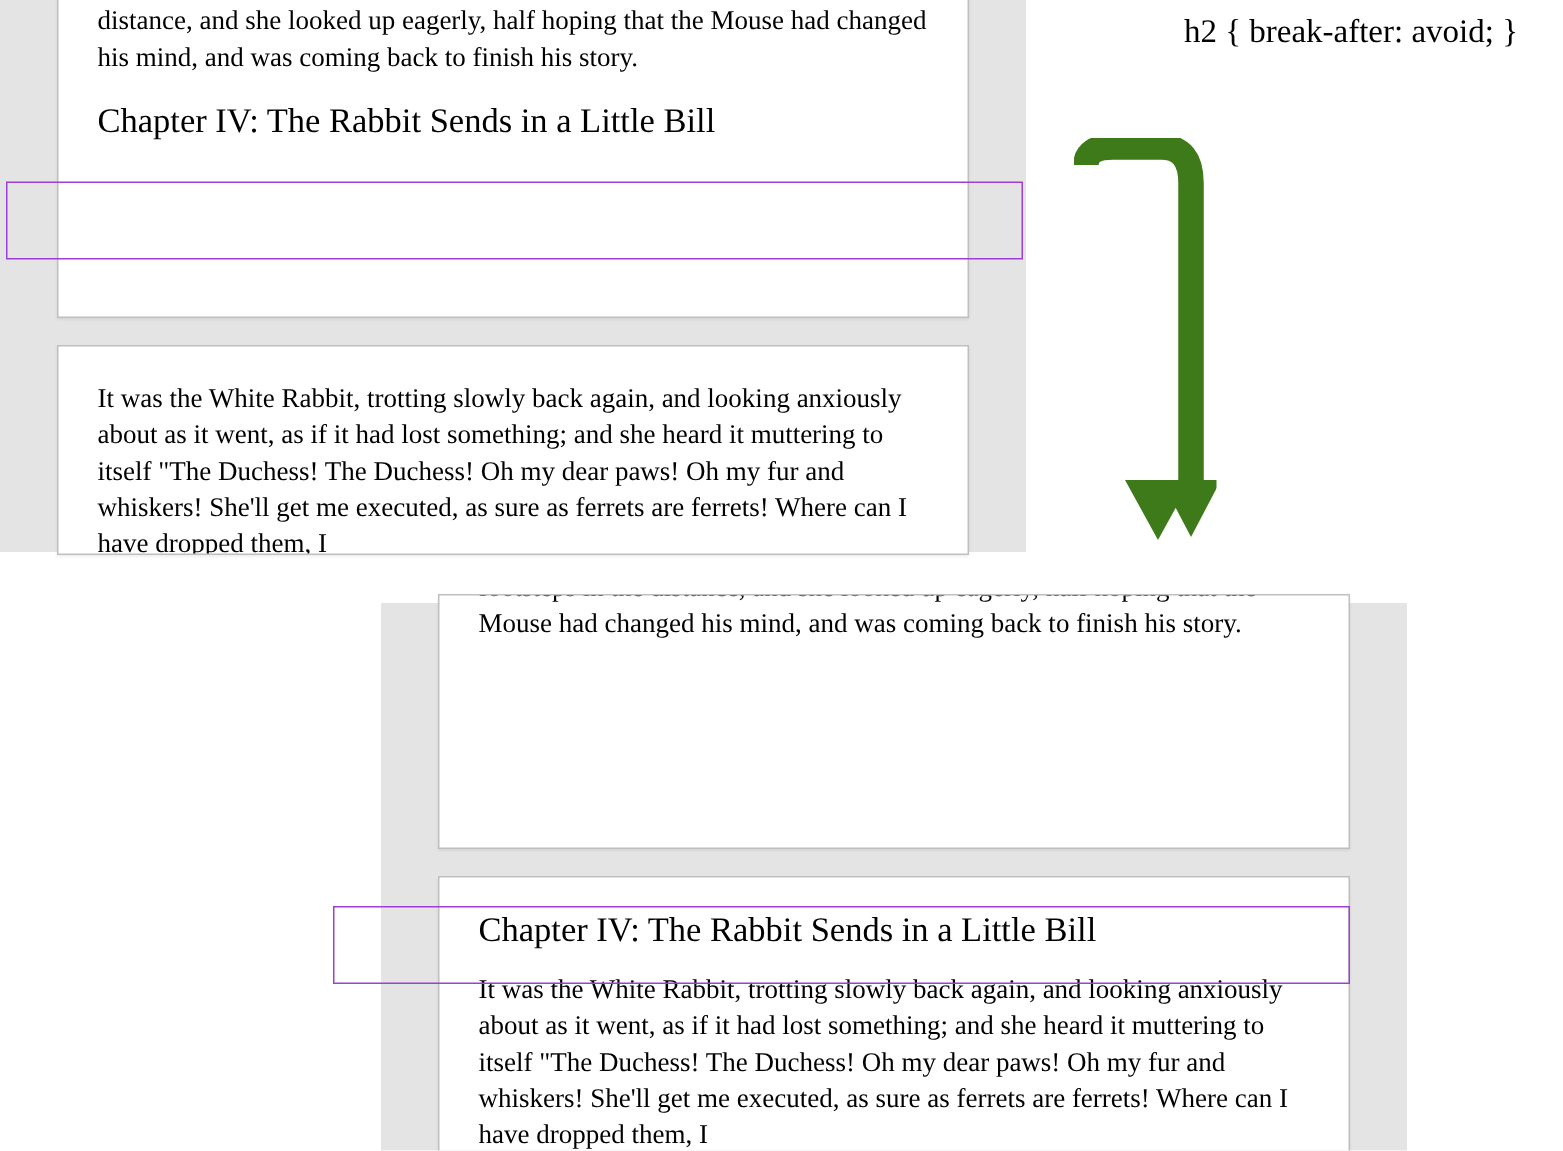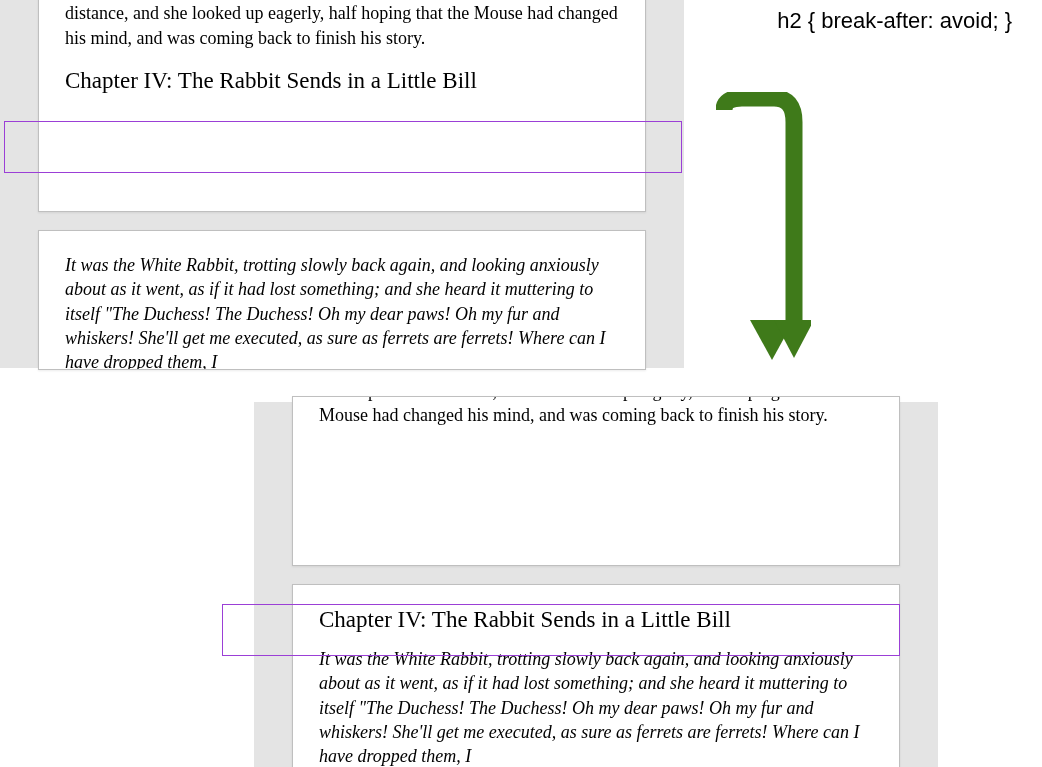--- a/index.html
+++ b/index.html
@@ -10,21 +10,21 @@
       font-family: Georgia, 'Times New Roman', serif;
       width: 1042px;
       height: 767px;
       position: relative;
       overflow: hidden;
     }
     .code-label {
       position: absolute;
       top: 8px;
       right: 30px;
-      font-family: Liberation Sans, sans-serif;
+      font-family: Liberation Serif, serif;
       font-size: 22px;
       color: #000;
     }
     .arrow {
       position: absolute;
       top: 92px;
       left: 716px;
       width: 95px;
       height: 280px;
       pointer-events: none;
@@ -61,21 +61,20 @@
       position: absolute;
       border: 1px solid #9b3fd6;
       background: transparent;
       pointer-events: none;
     }
     .cutoff-top {
       margin-top: -18px;
     }
     .cutoff-bottom {
       margin-bottom: -18px;
-      font-style: italic;
     }
     
     .blockA { left: 0; top: 0; width: 684px; height: 368px; }
     .blockA .inner { padding: 0 36px; }
     .blockA .page1 { width: 608px; height: 218px; margin-top: -6px; }
     .blockA .page2 { width: 608px; height: 140px; margin-top: 18px; }
     .blockA .highlight { left: 4px; top: 121px; width: 678px; height: 52px; }
 
     
     .blockB { left: 254px; top: 402px; width: 684px; height: 368px; }

